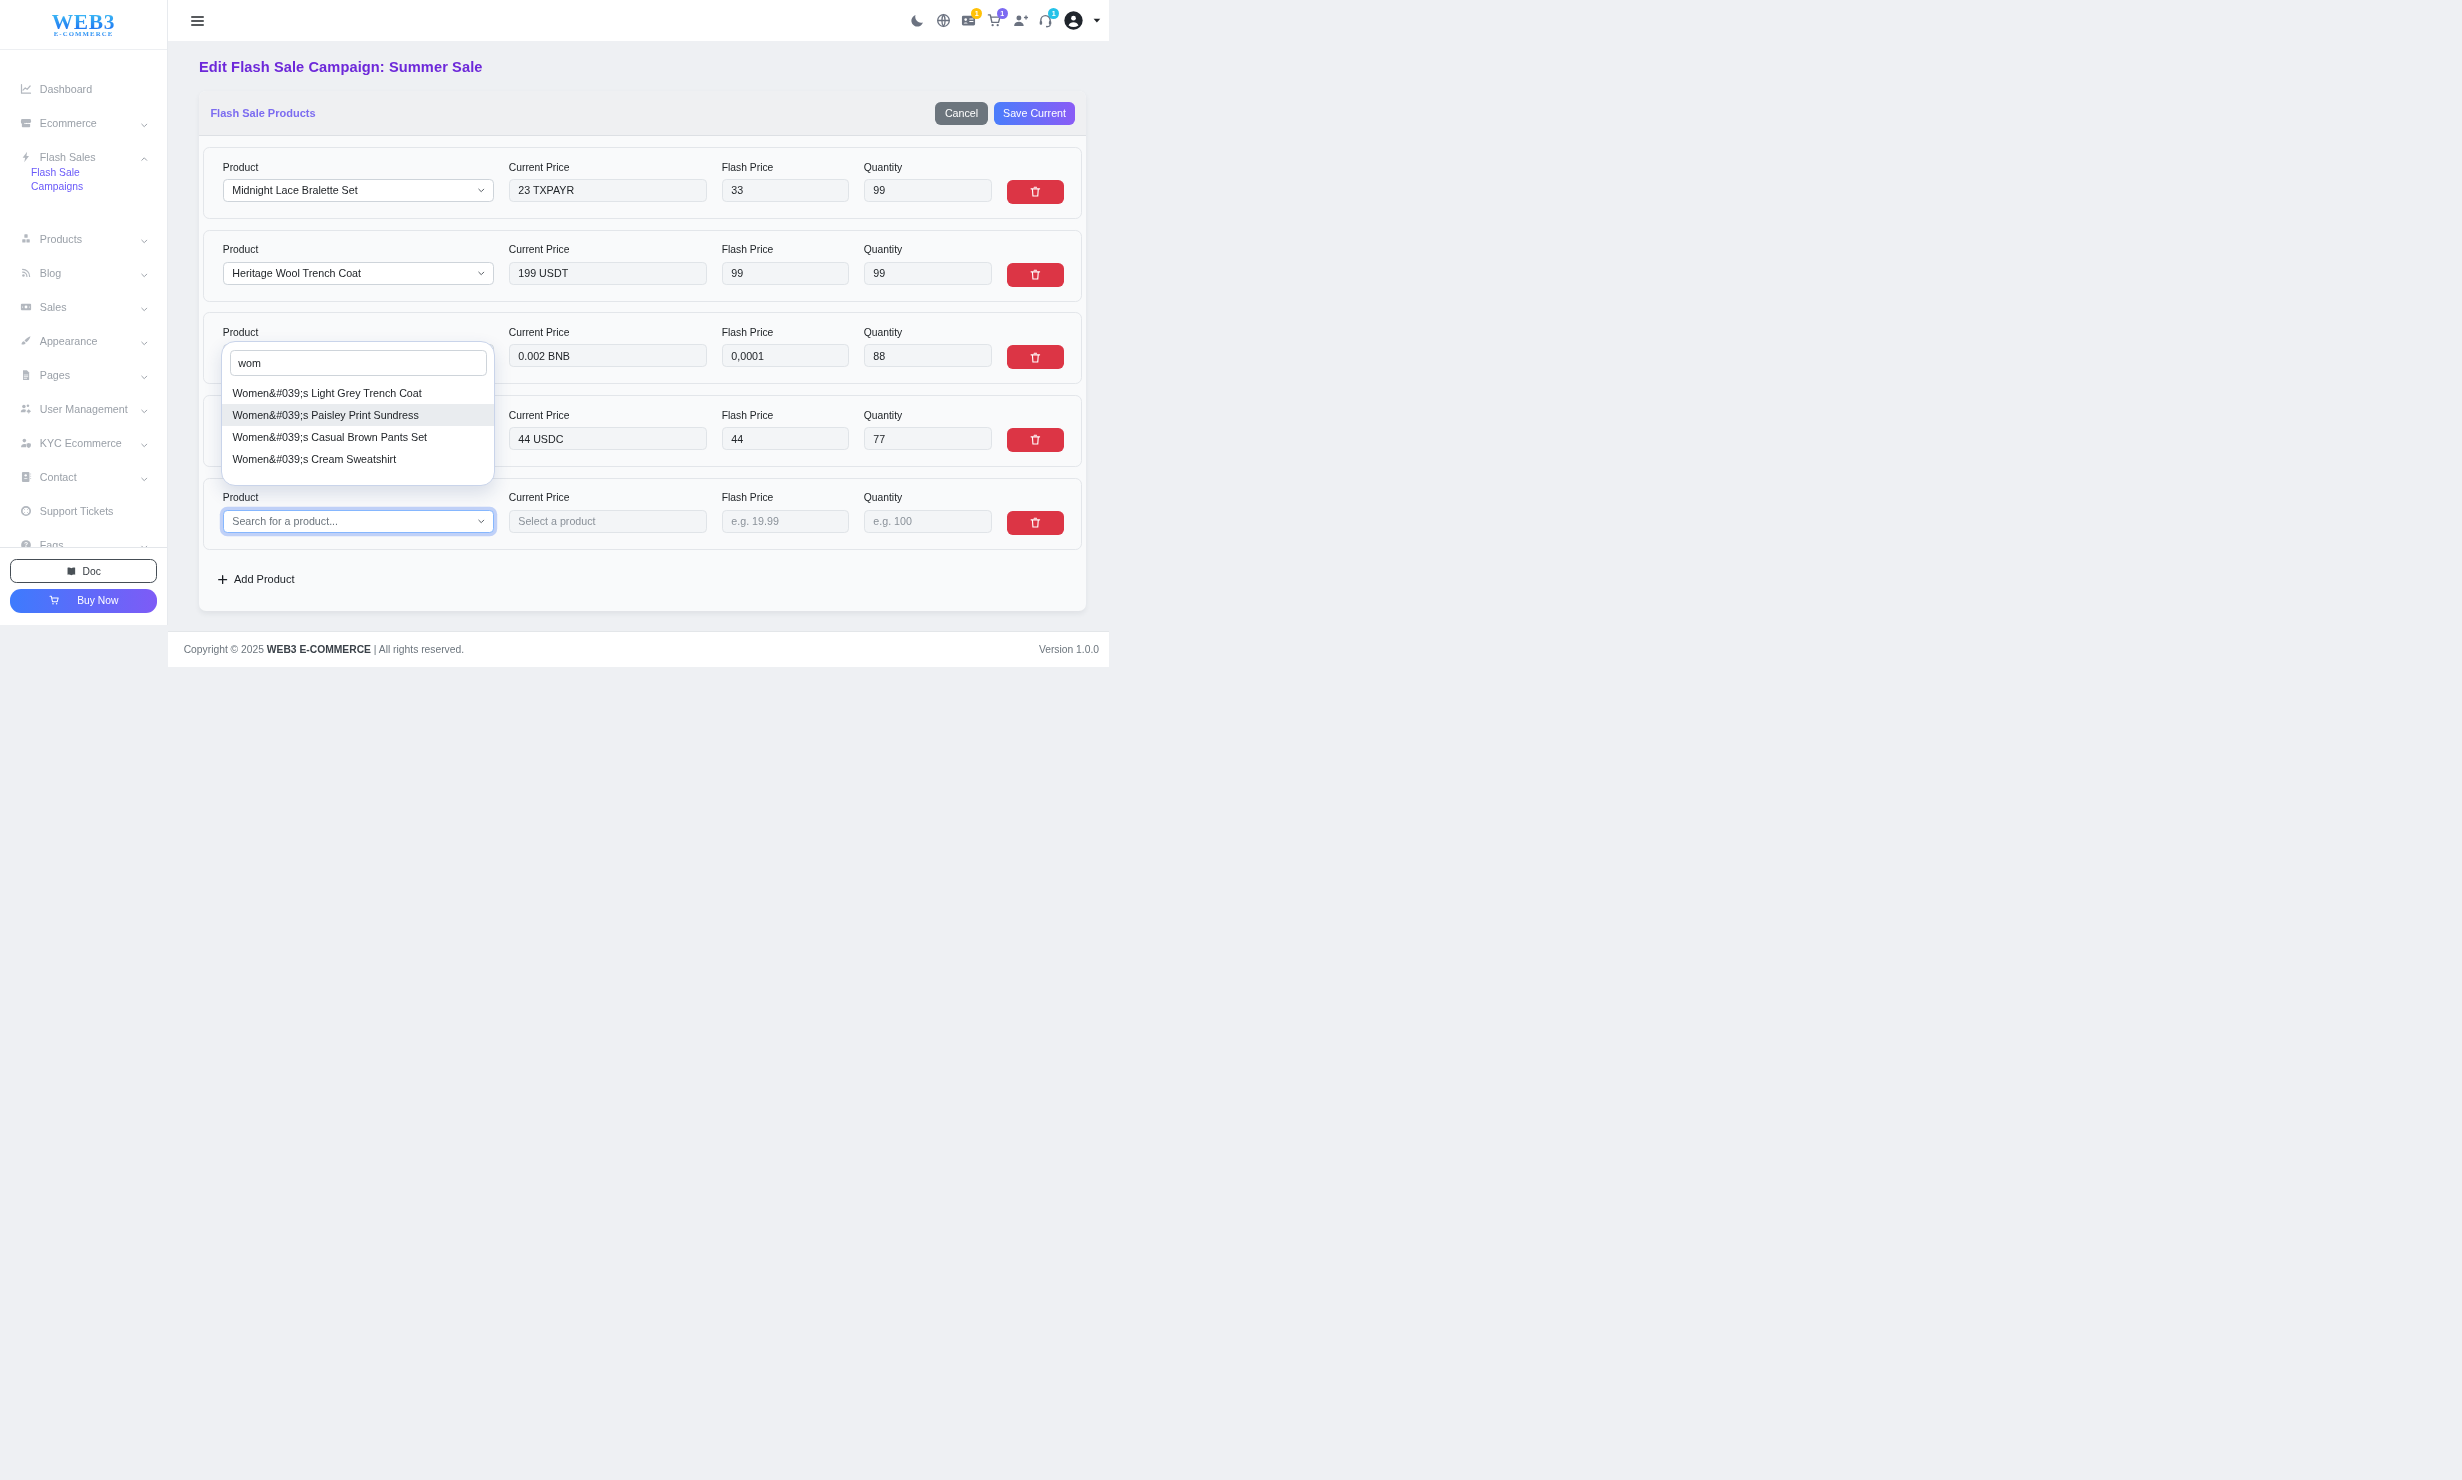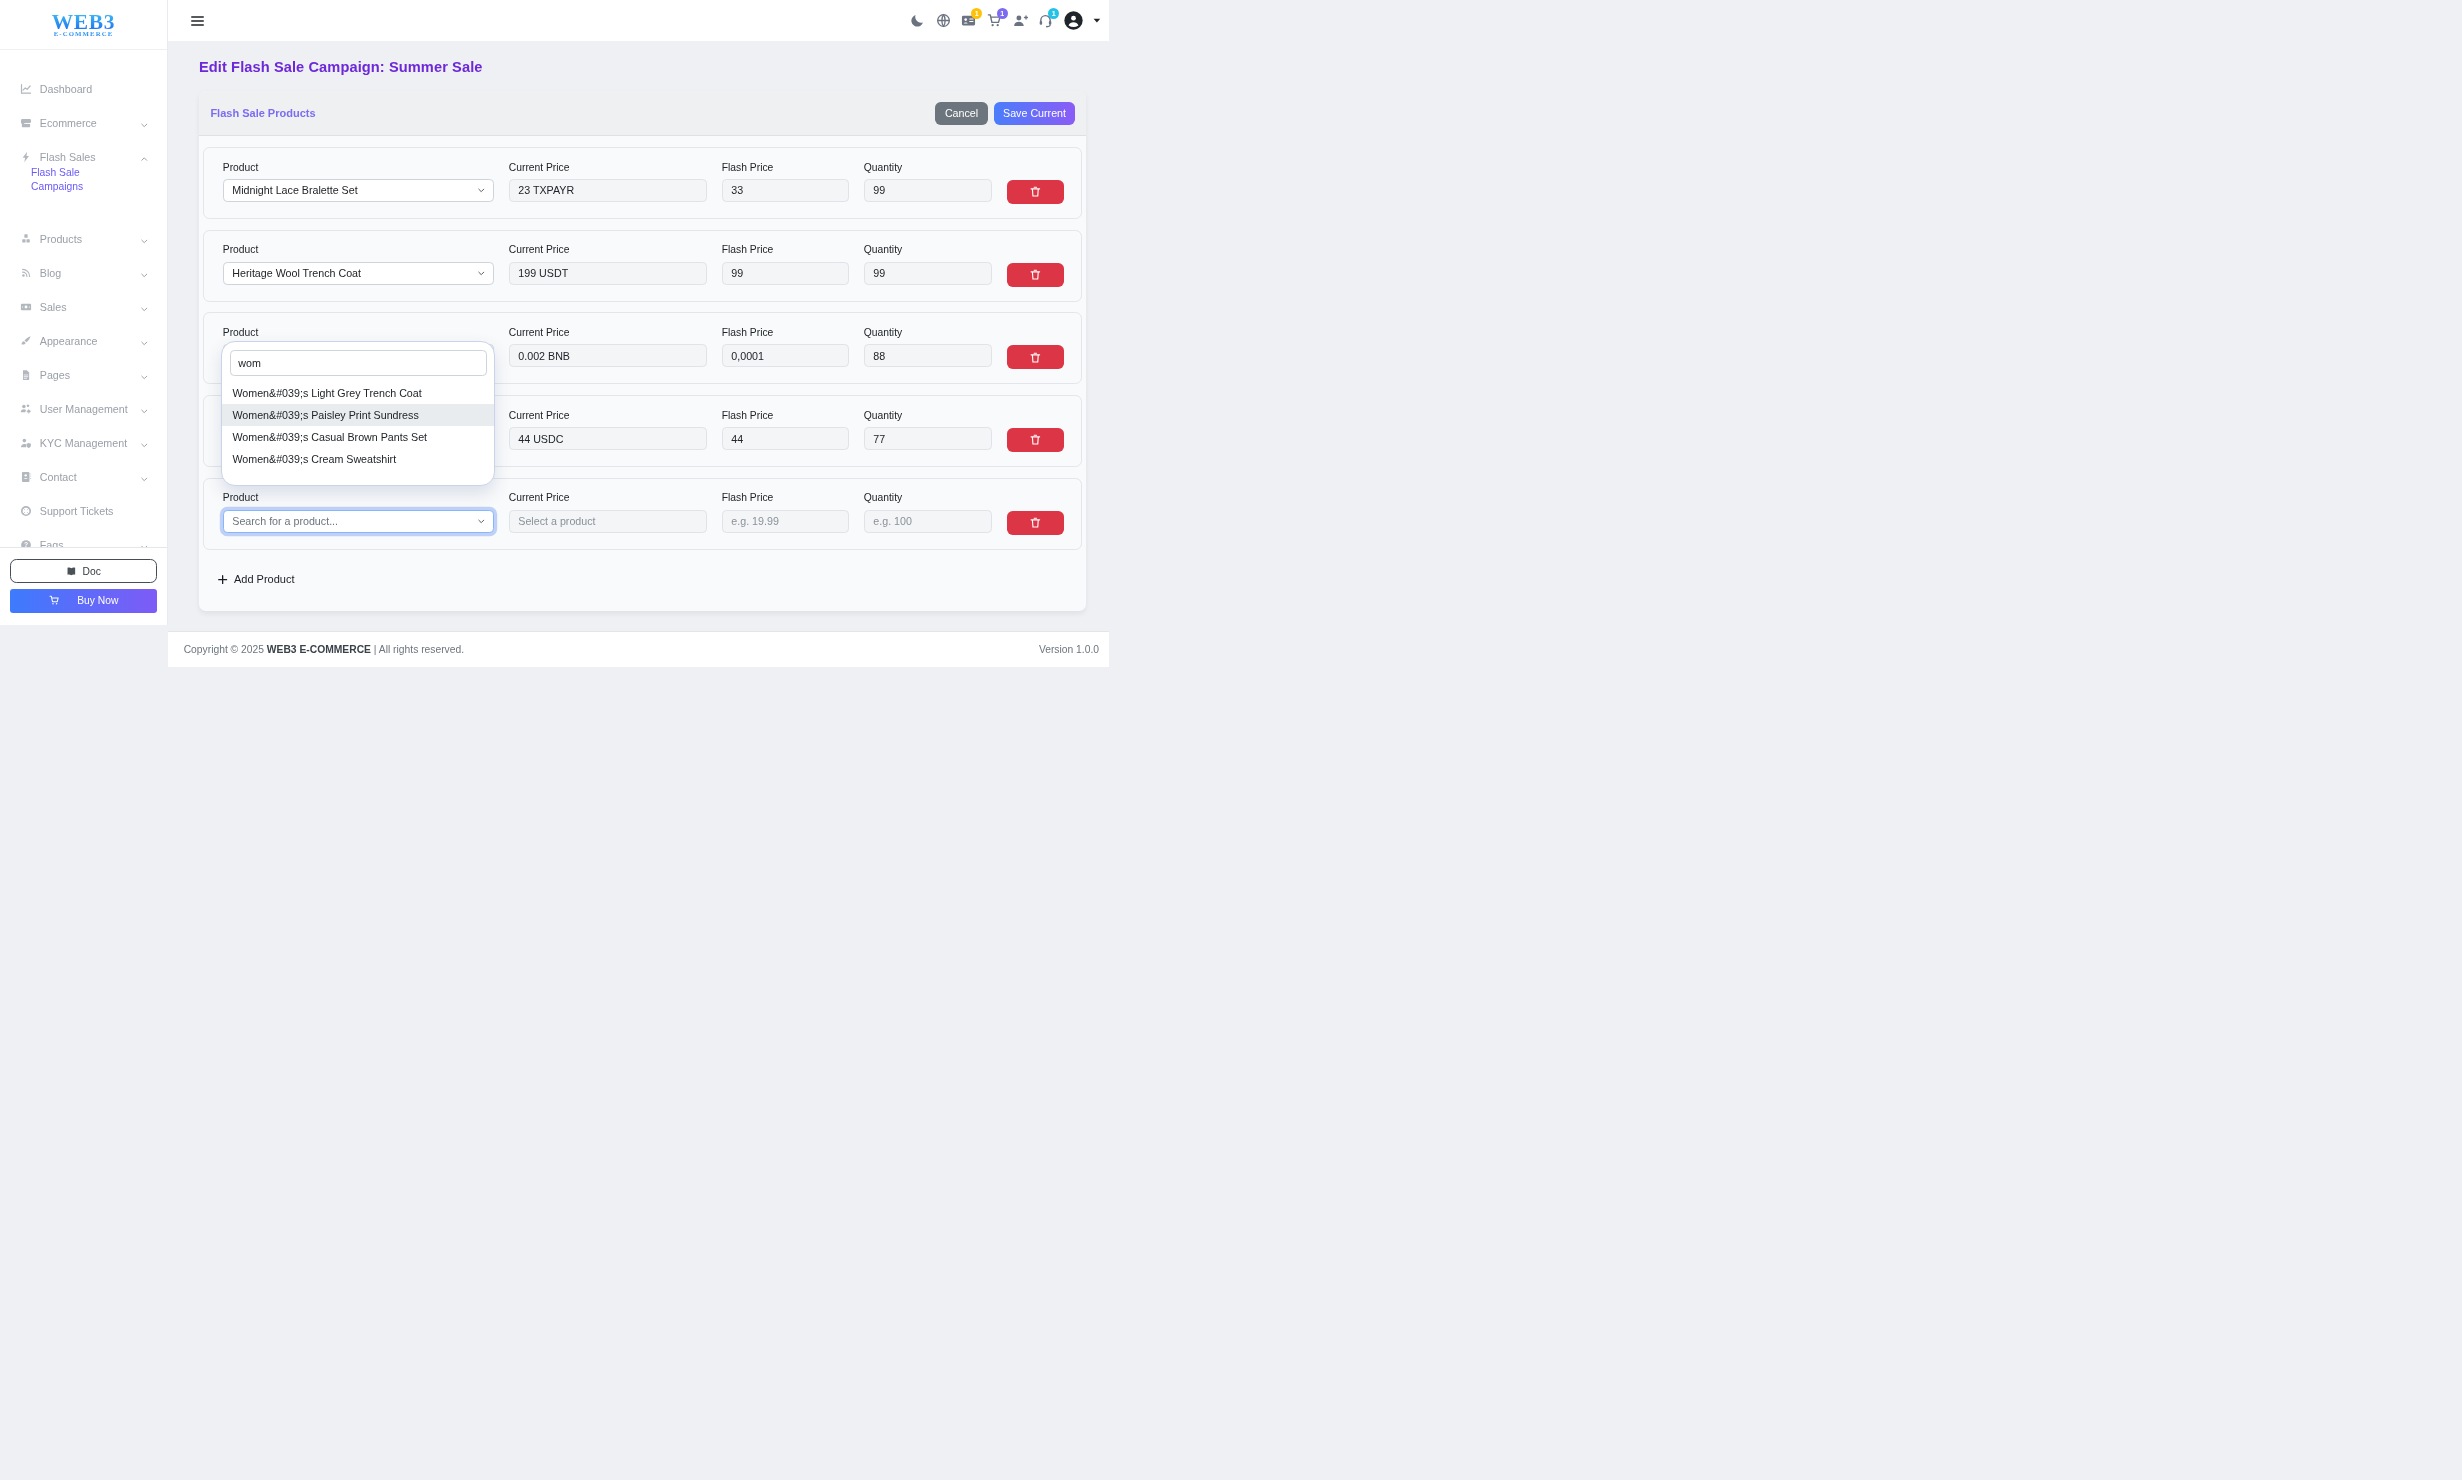--- a/index.html
+++ b/index.html
@@ -16,21 +16,21 @@
   .nav { position:absolute; top:50px; left:0; right:0; height:497px; overflow:hidden; padding-top:11.4px; }
   .nav-item { height:34px; display:flex; align-items:flex-end; padding:0 18.5px 0 20px; color:#9aa0a8; font-size:10.7px; cursor:pointer; }
   .nav-item .nico { width:12px; height:12px; margin-right:7.8px; color:#b3b8bf; flex:0 0 12px; }
   .nav-item .nlabel { flex:1 1 auto; white-space:nowrap; }
   .nav-item .chev { width:8.5px; height:8.5px; color:#9aa0a8; }
   .nav-sub { height:48px; padding:2.8px 43px 0 31px; color:#6a5af9; font-size:10.3px; line-height:14.2px; cursor:pointer; }
   .sidebar-foot { position:absolute; left:0; right:0; top:547px; border-top:0.7px solid #e3e6ea; padding:11.4px 10px 0 10px; }
   .doc-btn { width:100%; height:24px; background:#fff; border:0.7px solid #454d55; border-radius:6.4px; font-size:10.3px; color:#343a40;
     display:flex; align-items:center; justify-content:center; gap:5.7px; cursor:pointer; font-family:inherit; }
   .doc-btn .bico { width:10.7px; height:10.7px; color:#4a5157; }
-  .buy-btn { width:100%; height:23.5px; margin-top:5.7px; border:none; border-radius:3px; color:#fff; font-size:10.3px;
+  .buy-btn { width:100%; height:23.5px; margin-top:5.7px; border:none; border-radius:11px; color:#fff; font-size:10.3px;
     background:linear-gradient(90deg,#3d7bfd,#7e5bf6); display:flex; align-items:center; justify-content:center; gap:18px; cursor:pointer; font-family:inherit; }
   .buy-btn .bico { width:10.7px; height:10.7px; color:#fff; }
 
   
   .topbar { position:absolute; left:168px; top:0; right:0; height:41px; background:#fff; display:flex; align-items:center; z-index:30; }
   .hamburger { margin-left:23px; width:13px; height:10px; cursor:pointer; color:#212529; }
   .top-icons { margin-left:auto; display:flex; align-items:center; gap:10px; padding-right:8.5px; }
   .tico { position:relative; width:15.7px; height:15.7px; color:#6b7280; cursor:pointer; display:flex; align-items:center; justify-content:center; }
   .tico svg { width:15px; height:15px; }
   .badge { position:absolute; top:-4.3px; right:-5.7px; min-width:11.4px; height:10.7px; border-radius:5.7px; color:#fff; font-size:7.1px; font-weight:bold;
@@ -200,21 +200,21 @@
           <path d="M2.5 4.5L6 8l3.5-3.5"></path>
         </svg>
     </div>
 
     <div class="nav-item">
       <svg class="nico" viewBox="0 0 16 16" fill="currentColor">
           <circle cx="5.8" cy="4.8" r="2.4"></circle>
           <path d="M1.4 13.5c0-2.7 2-4.2 4.4-4.2.9 0 1.7.2 2.4.6v3.6z"></path>
           <path d="M11.6 8l2.9 1.1v2.2c0 1.6-1.1 2.7-2.9 3.3-1.8-.6-2.9-1.7-2.9-3.3V9.1z"></path>
         </svg>
-      <span class="nlabel">KYC Management</span>
+      <span class="nlabel">KYC Ecommerce</span>
       <svg class="chev" viewBox="0 0 12 12" fill="none" stroke="currentColor" stroke-width="1.4" stroke-linecap="round">
           <path d="M2.5 4.5L6 8l3.5-3.5"></path>
         </svg>
     </div>
 
     <div class="nav-item">
       <svg class="nico" viewBox="0 0 16 16" fill="currentColor">
           <rect x="2.6" y="1.4" width="10" height="13.2" rx="1.3"></rect>
           <circle cx="7.6" cy="5.8" r="1.6" fill="#fff"></circle>
           <path d="M4.9 10.8c.3-1.7 5.1-1.7 5.4 0z" fill="#fff"></path>

